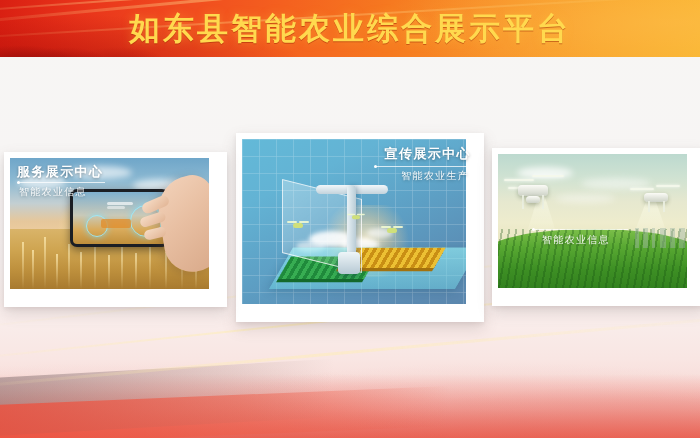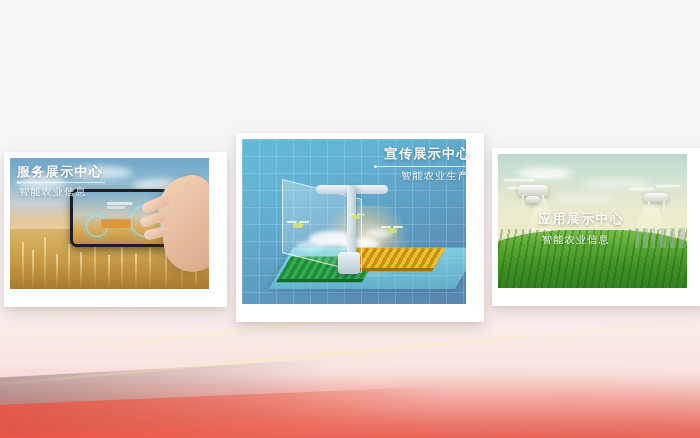--- a/index.html
+++ b/index.html
@@ -181,20 +181,29 @@
   <div class="bg-base"></div>
   <div class="mtn m1"></div>
   <div class="mtn m2"></div>
   <div class="mtn m3"></div>
   <div class="ridge"></div>
   <div class="ridge2"></div>
   <div class="lightstreak ls-a"></div>
   <div class="lightstreak ls-b"></div>
   <div class="lightstreak ls-c"></div>
 
+  <div class="banner">
+    <div class="banner-glow"></div>
+    <div class="banner-ray br1"></div>
+    <div class="banner-ray br2"></div>
+    <div class="banner-ray br3"></div>
+    <div class="banner-ray br4"></div>
+    <div class="banner-mtn"></div>
+    <div class="banner-title">如东县智能农业综合展示平台</div>
+  </div>
 
   <div class="card" id="card2">
     <div class="photo">
       <div class="photo-inner">
         <div id="c2-bg"></div>
         <div id="c2-grid"></div>
         <div id="c2-glow"></div>
         <div class="c2-cloud" style="left:30%;top:56%;width:46px;height:16px;"></div>
         <div class="c2-cloud" style="left:44%;top:60%;width:38px;height:13px;"></div>
         <div class="c2-cloud" style="left:24%;top:62%;width:30px;height:11px;opacity:.7;"></div>
@@ -300,19 +309,18 @@
         </div>
         <div class="c3-drone" style="left:70%;top:22%;width:52px;height:34px;">
           <div class="dblade" style="left:0;top:5px;width:24px;"></div>
           <div class="dblade" style="left:26px;top:2px;width:24px;"></div>
           <div class="dbody" style="left:14px;top:10px;width:24px;height:9px;"></div>
           <div class="dleg" style="left:18px;top:18px;height:11px;"></div>
           <div class="dleg" style="left:33px;top:18px;height:11px;"></div>
         </div>
       </div>
     </div>
-    <div class="ctitle">应用展示中心</div>
     <div class="crule"></div>
     <div class="cdot"></div>
     <div class="csub">智能农业信息</div>
   </div>
 
 </div>
 
 </body></html>

